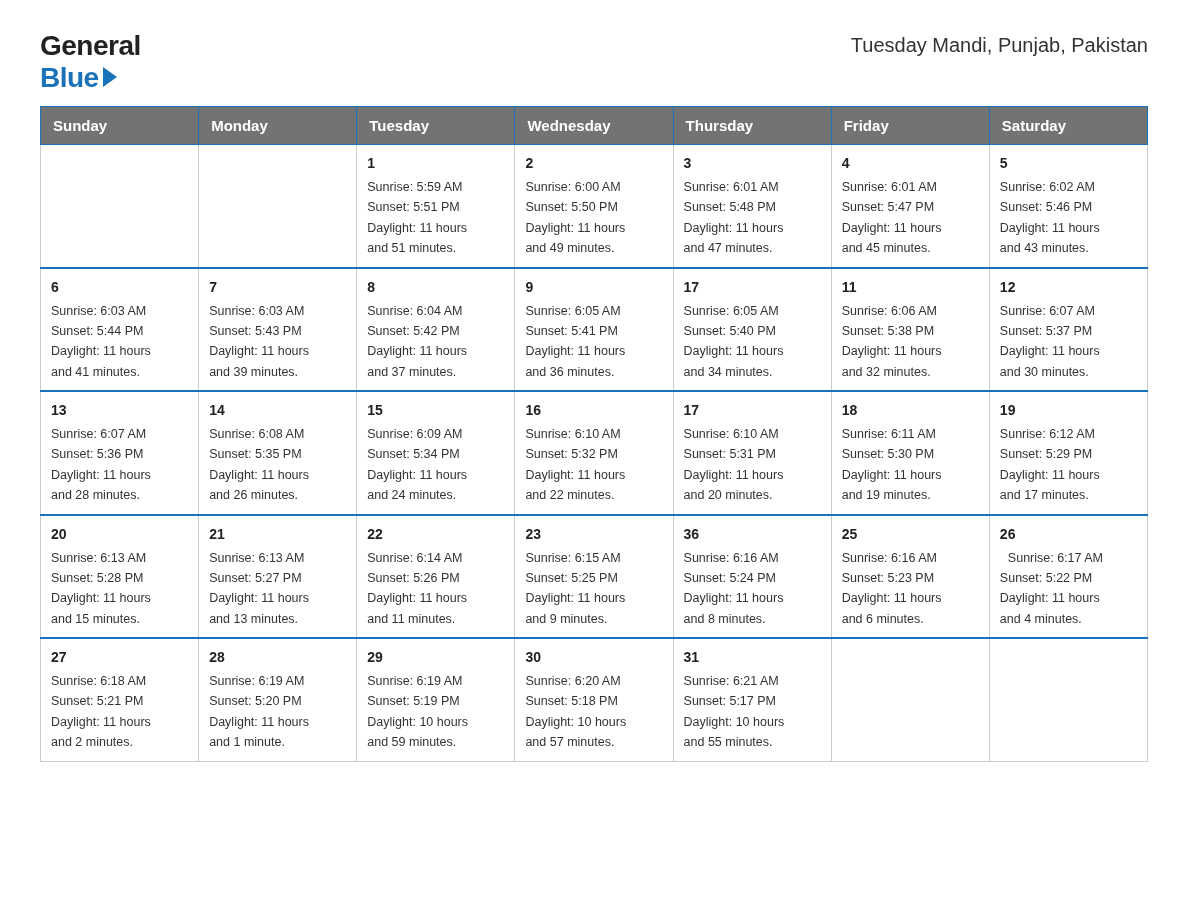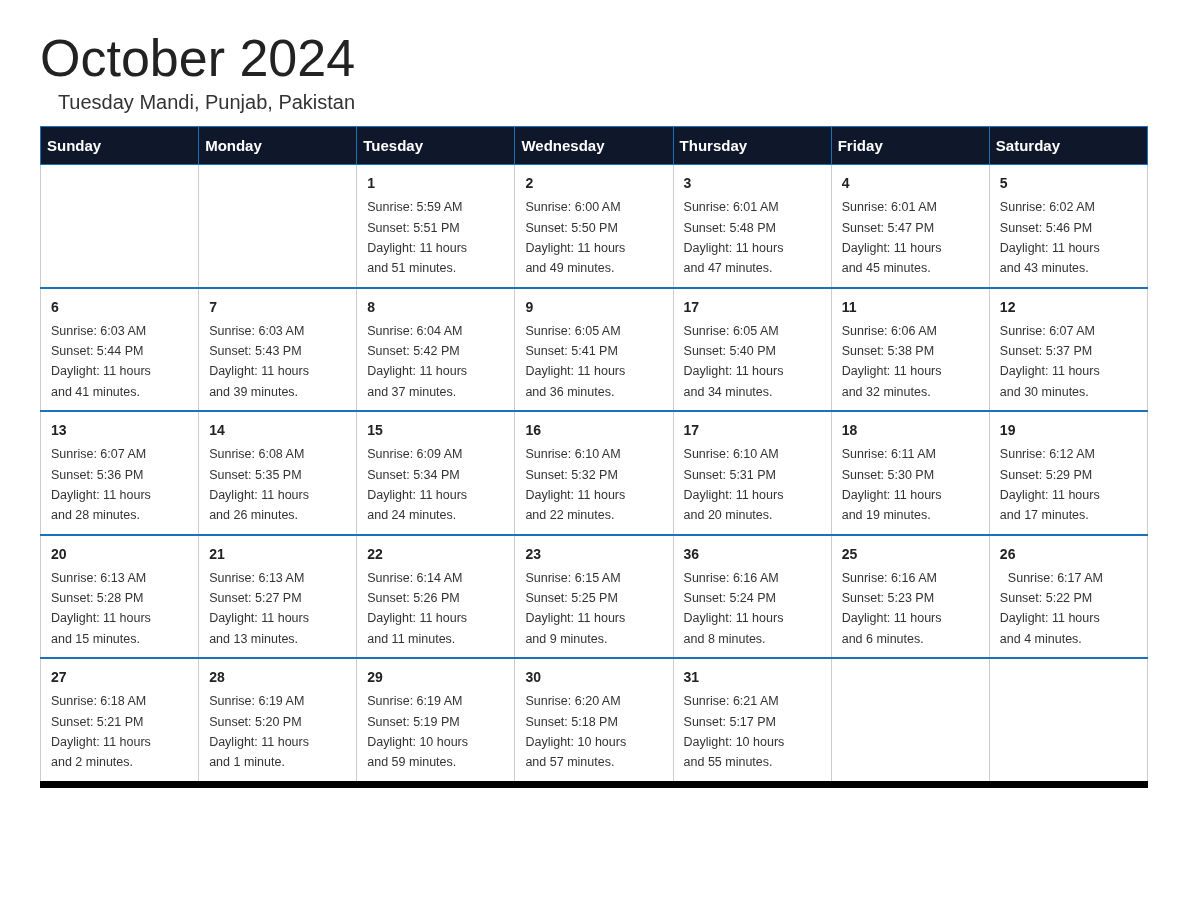--- a/index.html
+++ b/index.html
@@ -57,25 +57,25 @@
       font-weight: 400;
       color: #333;
       margin-top: 4px;
     }
     .calendar {
       width: 100%;
       border-collapse: collapse;
       margin-top: 12px;
     }
     .calendar thead tr th {
-      background: #0f172a;
+      background: #737373;
       color: #fff;
       font-size: 15px;
       font-weight: 600;
-      padding: 10px 6px;
+      padding: 10px 12px;
       text-align: left;
       border: 1px solid #1a73ba;
     }
     .calendar tbody tr td {
       vertical-align: top;
       padding: 8px 10px;
       border: 1px solid #ccc;
       width: 14.28%;
       min-height: 100px;
       font-size: 13px;
@@ -94,29 +94,35 @@
       color: #333;
       line-height: 1.55;
     }
     .calendar tbody tr td.empty {
       background: #fff;
     }
     .calendar tbody tr {
       border-bottom: 2px solid #1a73ba;
     }
     .calendar tbody tr:last-child {
-      border-bottom: 7px solid #000000;
+      border-bottom: 1px solid #000000;
     }
   </style>
 </head>
 <body>
 
 <div class="header">
+  <div class="logo">
+    <span class="logo-general">General</span>
+    <span class="logo-blue">
+      <span>Blue</span>
+      <span class="logo-arrow"></span>
+    </span>
+  </div>
   <div class="title-block">
-    <h1>October 2024</h1>
     <h2>Tuesday Mandi, Punjab, Pakistan</h2>
   </div>
 </div>
 
 <table class="calendar">
   <thead>
     <tr>
     <th>Sunday</th>
         <th>Monday</th>
         <th>Tuesday</th>

